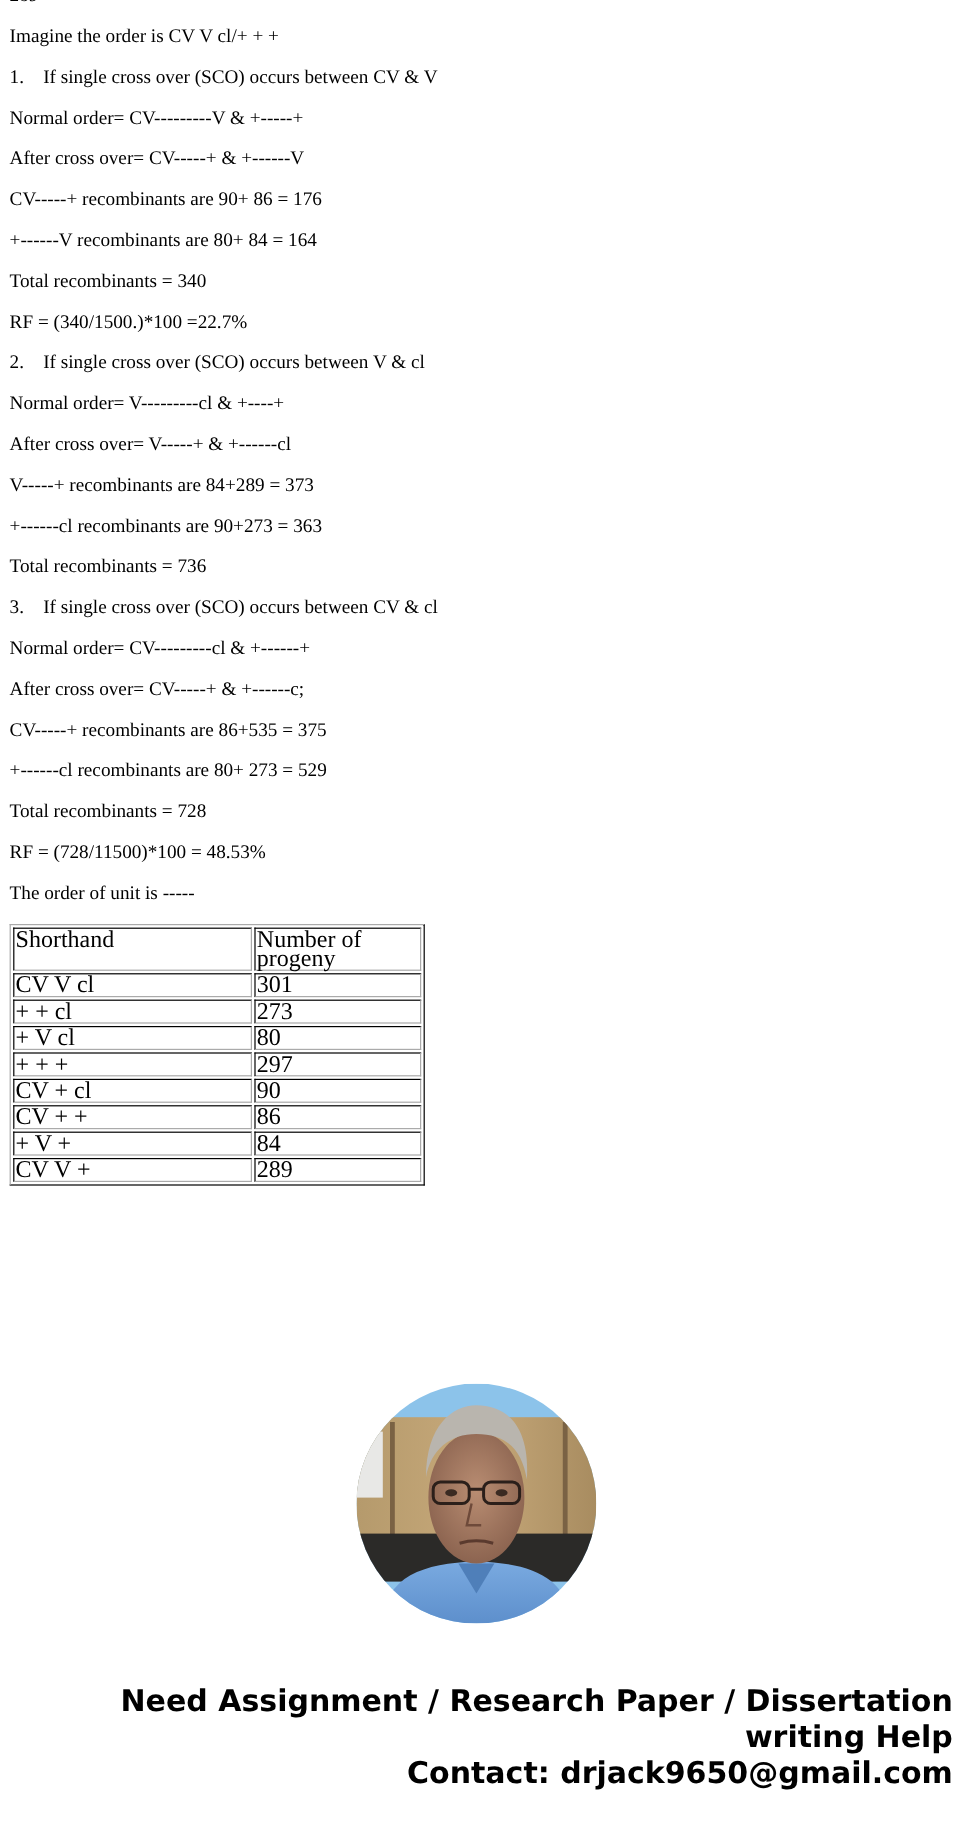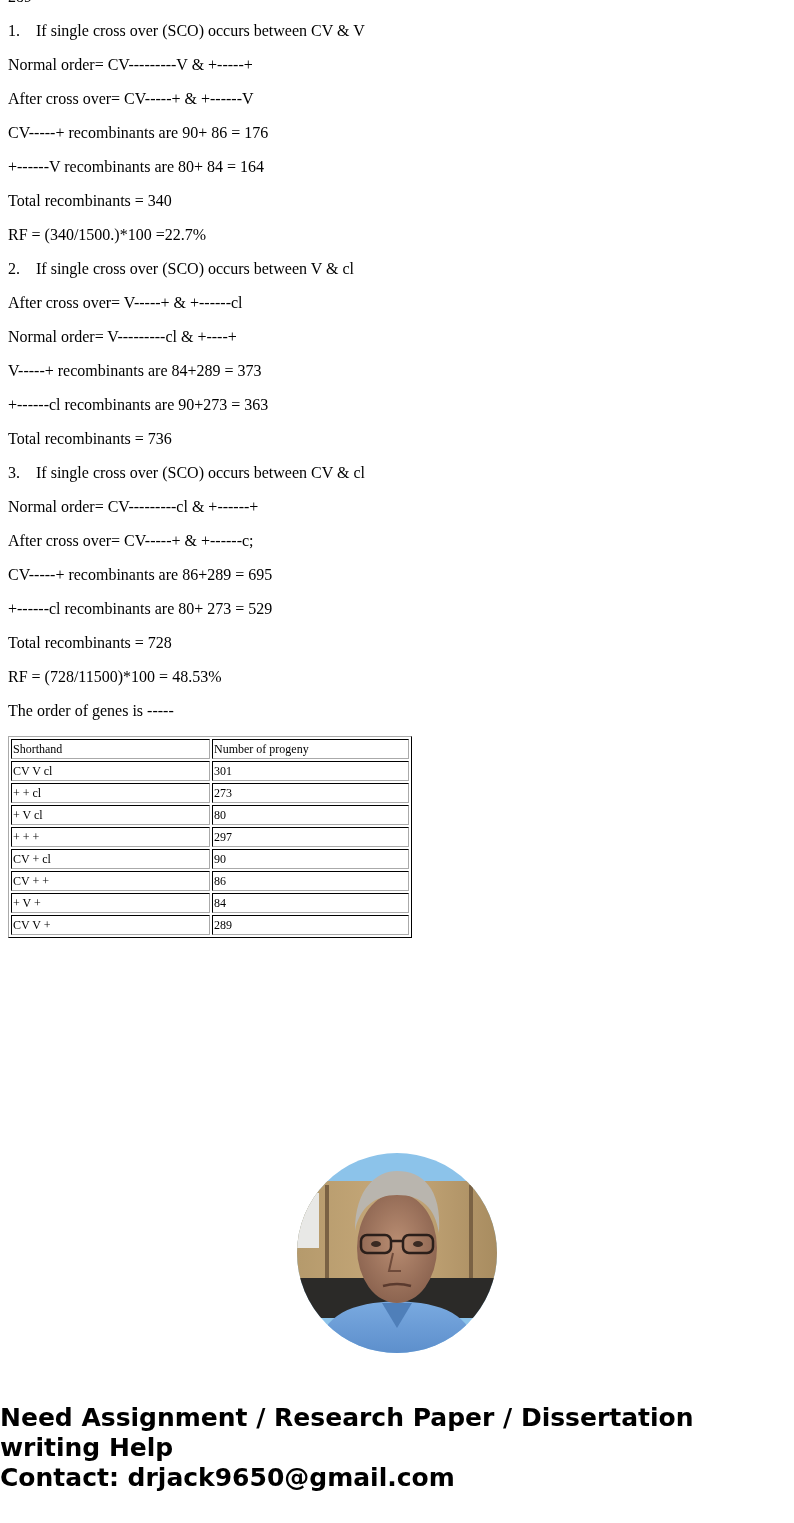--- a/index.html
+++ b/index.html
@@ -27,24 +27,24 @@
       line-height: 18px;
     }
     .numbered .num {
       display: inline-block;
       width: 28px;
     }
     table.progeny {
       border: 1px outset #8a8a8a;
       border-collapse: separate;
       border-spacing: 2px;
-      width: 404px;
+      width: 346px;
       margin-top: 0;
       font-family: "Liberation Serif", serif;
-      font-size: 12px;
+      font-size: 20px;
     }
     table.progeny td {
       border: 1px inset #8a8a8a;
       padding: 1px 1px;
       height: 16px;
       line-height: 16px;
       vertical-align: top;
       border-color: #333 #aaa #aaa #333;
     }
     table.progeny {
@@ -58,55 +58,56 @@
       width: 200px;
       height: 200px;
       border-radius: 50%;
       overflow: hidden;
     }
     .footer {
       position: absolute;
       left: 0;
       top: 1403px;
       width: 794px;
-      text-align: left;
+      text-align: right;
       font-family: "DejaVu Sans", sans-serif;
       font-weight: bold;
       font-size: 25px;
       line-height: 30px;
       color: #000;
     }
     .footer div { white-space: nowrap; }
   </style>
 </head>
 <body>
 
 <div class="content">
   <p>289</p>
+  <p>Imagine the order is CV V cl/+ + +</p>
   <p class="numbered"><span class="num">1.</span><span>If single cross over (SCO) occurs between CV &amp; V</span></p>
   <p>Normal order= CV---------V &amp; +-----+</p>
   <p>After cross over= CV-----+ &amp; +------V</p>
   <p>CV-----+ recombinants are 90+ 86 = 176</p>
   <p>+------V recombinants are 80+ 84 = 164</p>
   <p>Total recombinants = 340</p>
   <p>RF = (340/1500.)*100 =22.7%</p>
   <p class="numbered"><span class="num">2.</span><span>If single cross over (SCO) occurs between V &amp; cl</span></p>
+  <p>Normal order= V---------cl &amp; +----+</p>
   <p>After cross over= V-----+ &amp; +------cl</p>
-  <p>Normal order= V---------cl &amp; +----+</p>
   <p>V-----+ recombinants are 84+289 = 373</p>
   <p>+------cl recombinants are 90+273 = 363</p>
   <p>Total recombinants = 736</p>
   <p class="numbered"><span class="num">3.</span><span>If single cross over (SCO) occurs between CV &amp; cl</span></p>
   <p>Normal order= CV---------cl &amp; +------+</p>
   <p>After cross over= CV-----+ &amp; +------c;</p>
-  <p>CV-----+ recombinants are 86+289 = 695</p>
+  <p>CV-----+ recombinants are 86+535 = 375</p>
   <p>+------cl recombinants are 80+ 273 = 529</p>
   <p>Total recombinants = 728</p>
   <p>RF = (728/11500)*100 = 48.53%</p>
-  <p>The order of genes is -----</p>
+  <p>The order of unit is -----</p>
 
   <table class="progeny">
     <tbody>
       <tr>
         <td class="col1">Shorthand</td>
         <td>Number of progeny</td>
       </tr>
       <tr>
         <td class="col1">CV V cl</td>
         <td>301</td>

